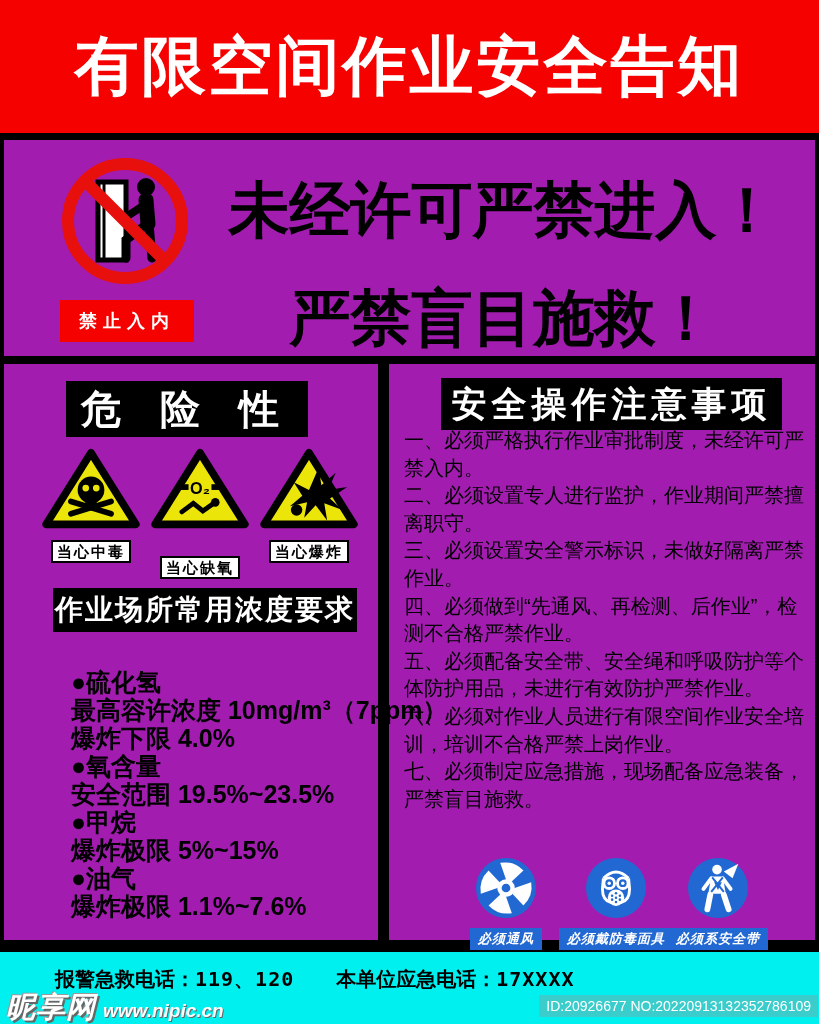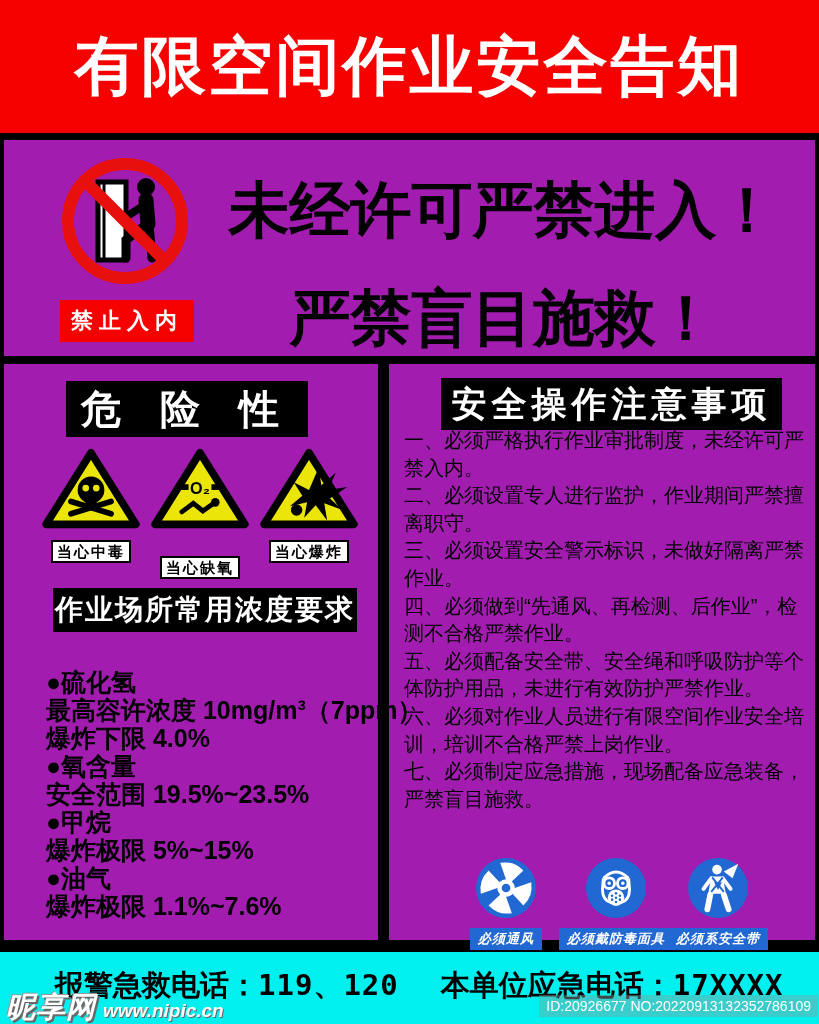--- a/index.html
+++ b/index.html
@@ -14,21 +14,21 @@
   
   .edge-left{position:absolute;left:0;top:133px;width:4px;height:819px;background:#000;}
   .edge-right{position:absolute;right:0;top:133px;width:4px;height:819px;background:#000;}
   .hdiv1{position:absolute;left:0;top:356px;width:819px;height:8px;background:#000;}
   .vdiv{position:absolute;left:378px;top:356px;width:11px;height:596px;background:#000;}
   .hdiv2{position:absolute;left:0;top:940px;width:819px;height:12px;background:#000;}
 
   
   .no-entry{position:absolute;left:58px;top:154px;width:134px;height:136px;}
   .no-entry-label{position:absolute;left:60px;top:300px;width:134px;height:42px;background:#f40100;
-          color:#fff;font-size:22px;font-weight:bold;letter-spacing:6px;
+          color:#fff;font-size:18px;font-weight:bold;letter-spacing:6px;
           display:flex;align-items:center;justify-content:center;white-space:nowrap;}
   .entry-line{position:absolute;left:213px;width:580px;text-align:center;color:#000;
           font-size:61px;font-weight:bold;white-space:nowrap;}
   .entry-line.l1{top:170px;}
   .entry-line.l2{top:278px;}
 
   
   .blk-header{position:absolute;background:#000;color:#fff;font-weight:bold;
           display:flex;align-items:center;justify-content:center;white-space:nowrap;}
   .hazard-header{left:66px;top:381px;width:242px;height:56px;font-size:40px;letter-spacing:14px;}
@@ -36,36 +36,36 @@
   .safety-header{left:441px;top:378px;width:341px;height:52px;font-size:35px;letter-spacing:5px;}
 
   
   .warning-sign{position:absolute;top:447px;width:106px;display:flex;flex-direction:column;align-items:center;}
   .warning-sign .w-label{margin-top:5px;border:2px solid #000;background:#fff;color:#000;
           font-size:15px;font-weight:bold;letter-spacing:2px;padding:0 4px;line-height:19px;white-space:nowrap;}
 
   
   .conc-list{position:absolute;left:46px;top:668px;width:328px;color:#000;
           font-size:25px;font-weight:bold;line-height:28px;}
-  .conc-list div{white-space:nowrap;}
+  .conc-list div{white-space:nowrap;margin-left:25px;}
 
   
   .notes{position:absolute;left:404px;top:427px;width:403px;color:#000;
           font-size:20px;font-weight:normal;line-height:27.6px;}
   .notes p{margin:0;word-break:break-all;text-align:left;}
 
   
   .mandatory-sign{position:absolute;top:857px;width:112px;display:flex;flex-direction:column;align-items:center;font-style:italic;}
   .mandatory-sign .m-label{margin-top:5px;background:#2268d2;color:#fff;font-size:13px;font-weight:bold;
           padding:2px 8px;letter-spacing:1px;white-space:nowrap;}
 
   
   .footer{position:absolute;left:0;top:952px;width:819px;height:72px;background:#00f0f0;}
   .footer-text{position:absolute;left:55px;top:14px;display:flex;align-items:baseline;
-          color:#000;font-size:29px;font-weight:bold;white-space:nowrap;}
+          color:#000;font-size:20px;font-weight:bold;white-space:nowrap;}
   .footer-text .num{font-family:"DejaVu Sans Mono","Liberation Mono",monospace;font-weight:bold;
           letter-spacing:1px;}
   .footer-text .gap{display:inline-block;width:42px;}
   .watermark{position:absolute;left:6px;top:36px;display:flex;align-items:baseline;gap:7px;
           font-style:italic;font-weight:bold;color:#fff;white-space:nowrap;}
   .wm-logo{font-size:29px;text-shadow:2px 2px 0 #666,-1px -1px 0 #999;letter-spacing:1px;}
   .wm-url{font-size:19px;text-shadow:1px 1px 0 #666;}
   .id-box{position:absolute;right:1px;top:43px;background:rgba(130,160,160,0.45);color:#fff;
           font-size:14px;padding:3px 7px;white-space:nowrap;}
 </style>

